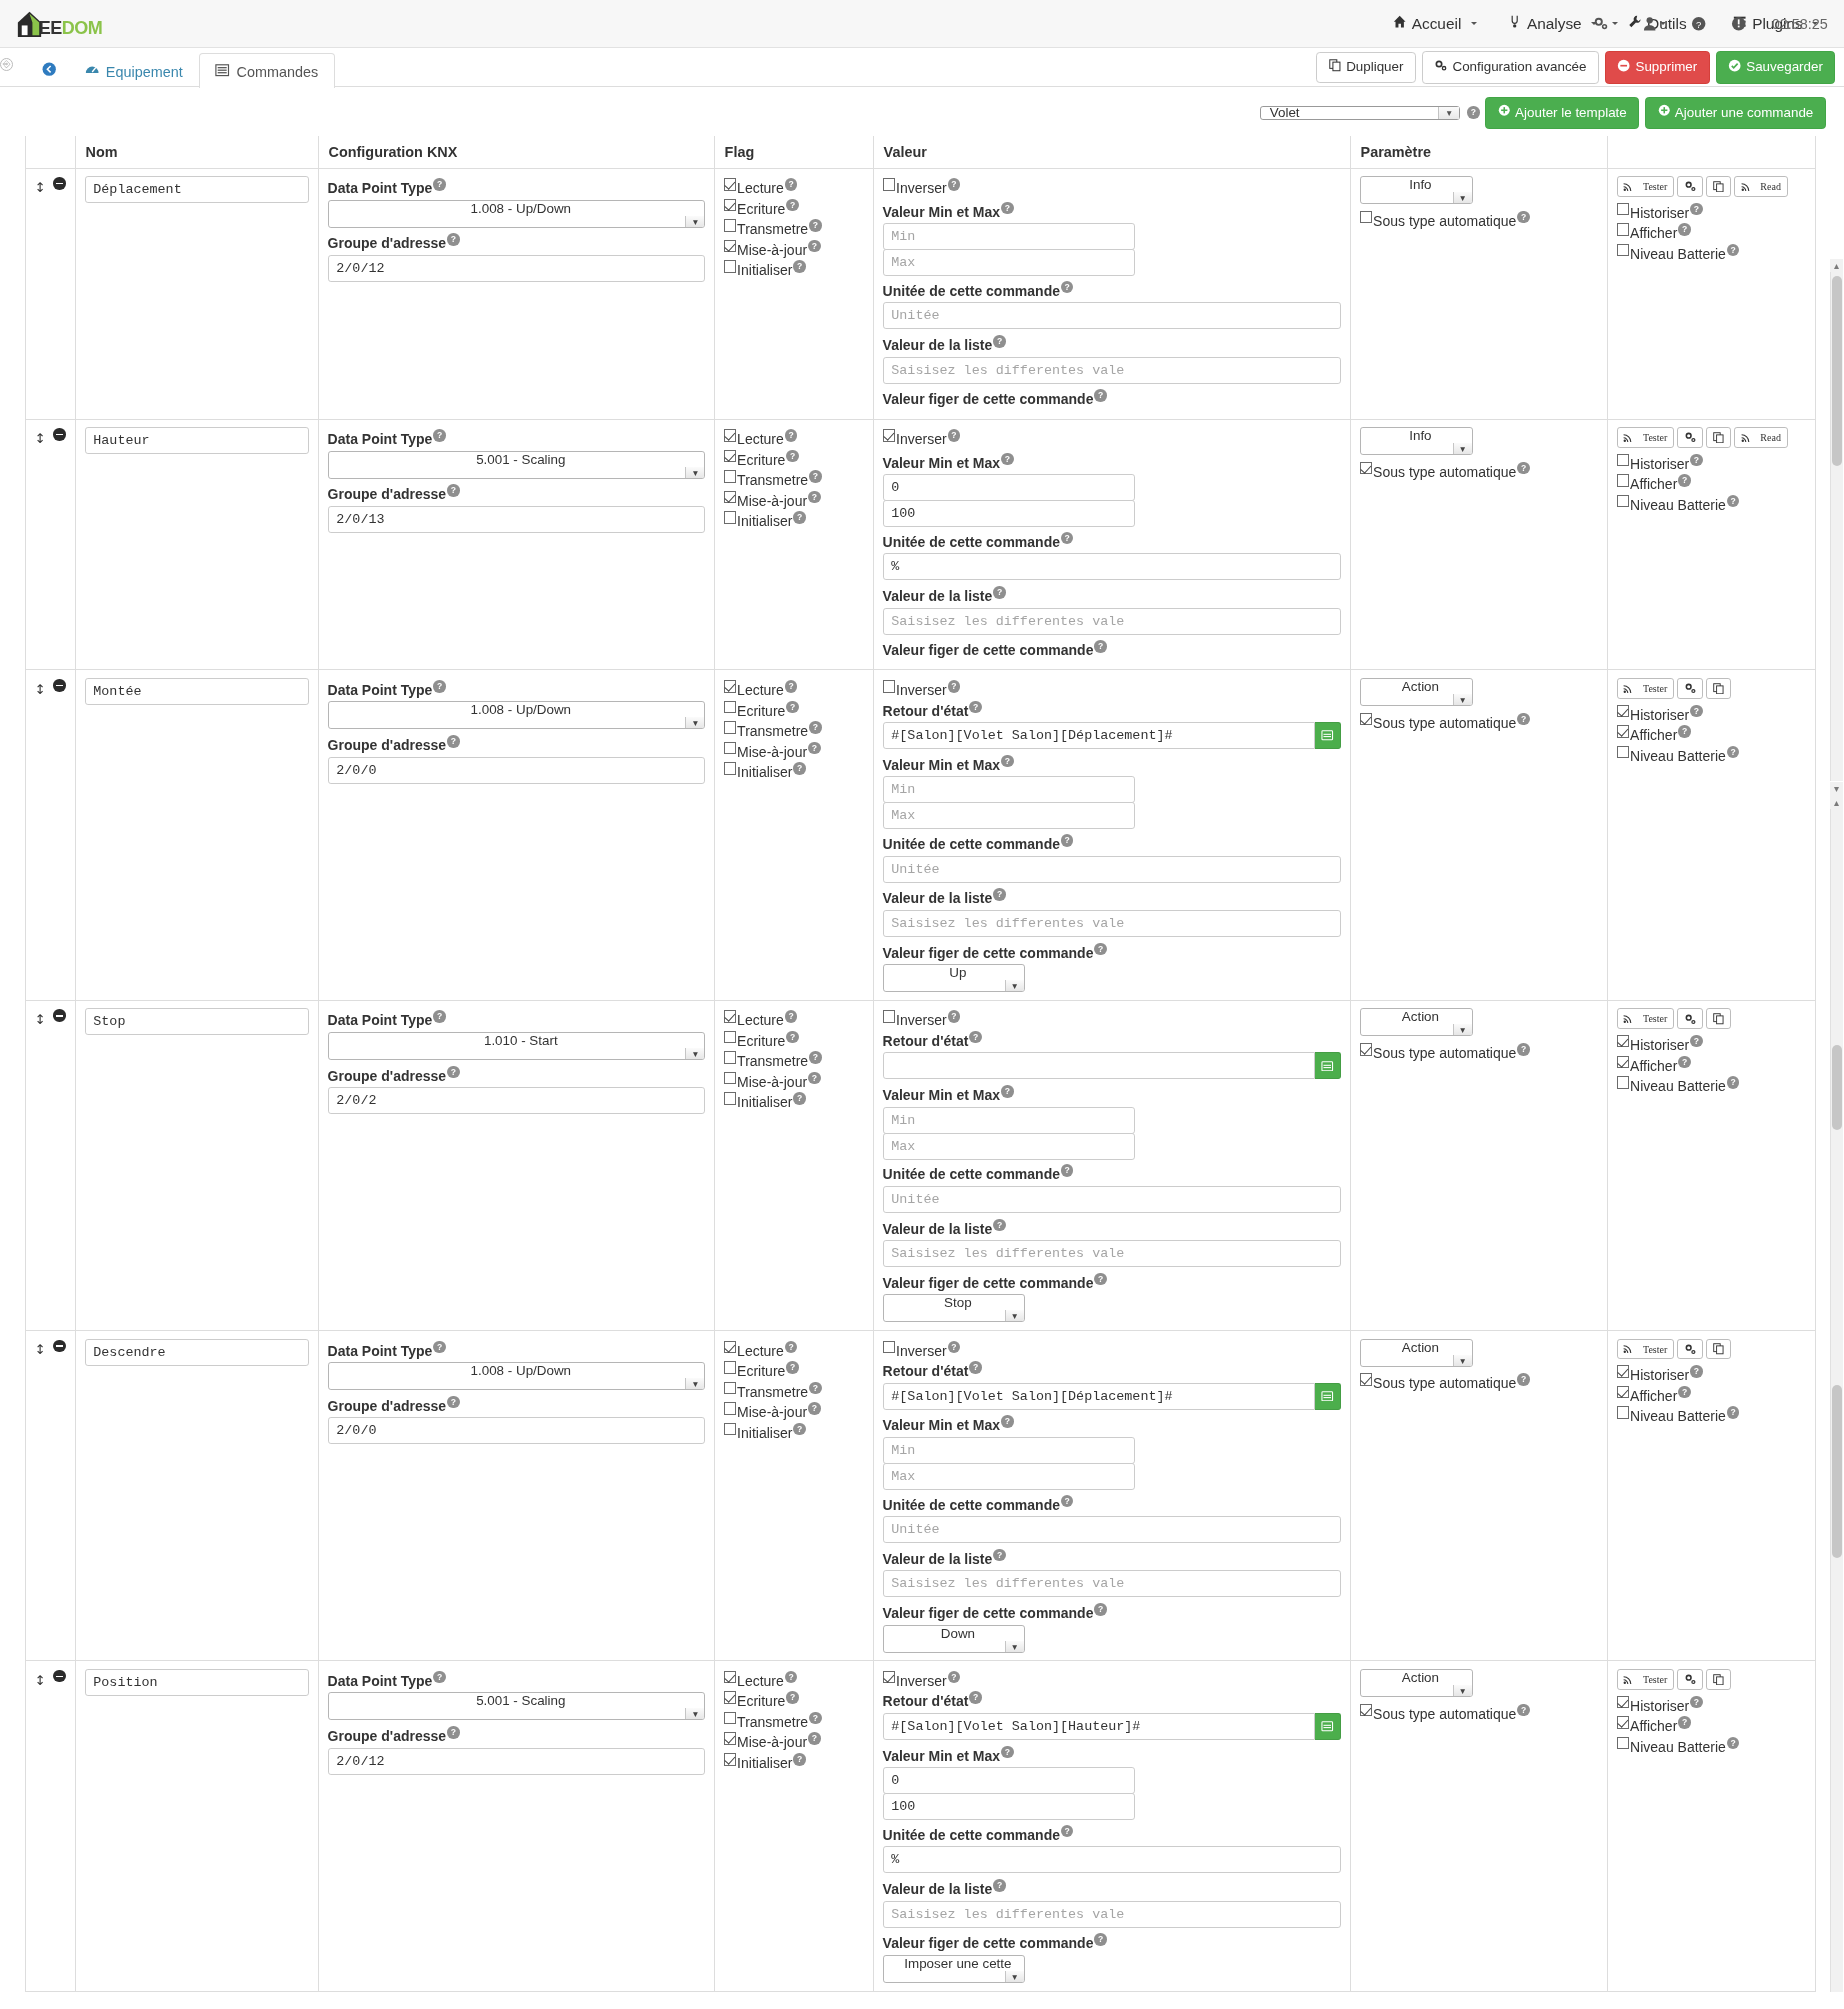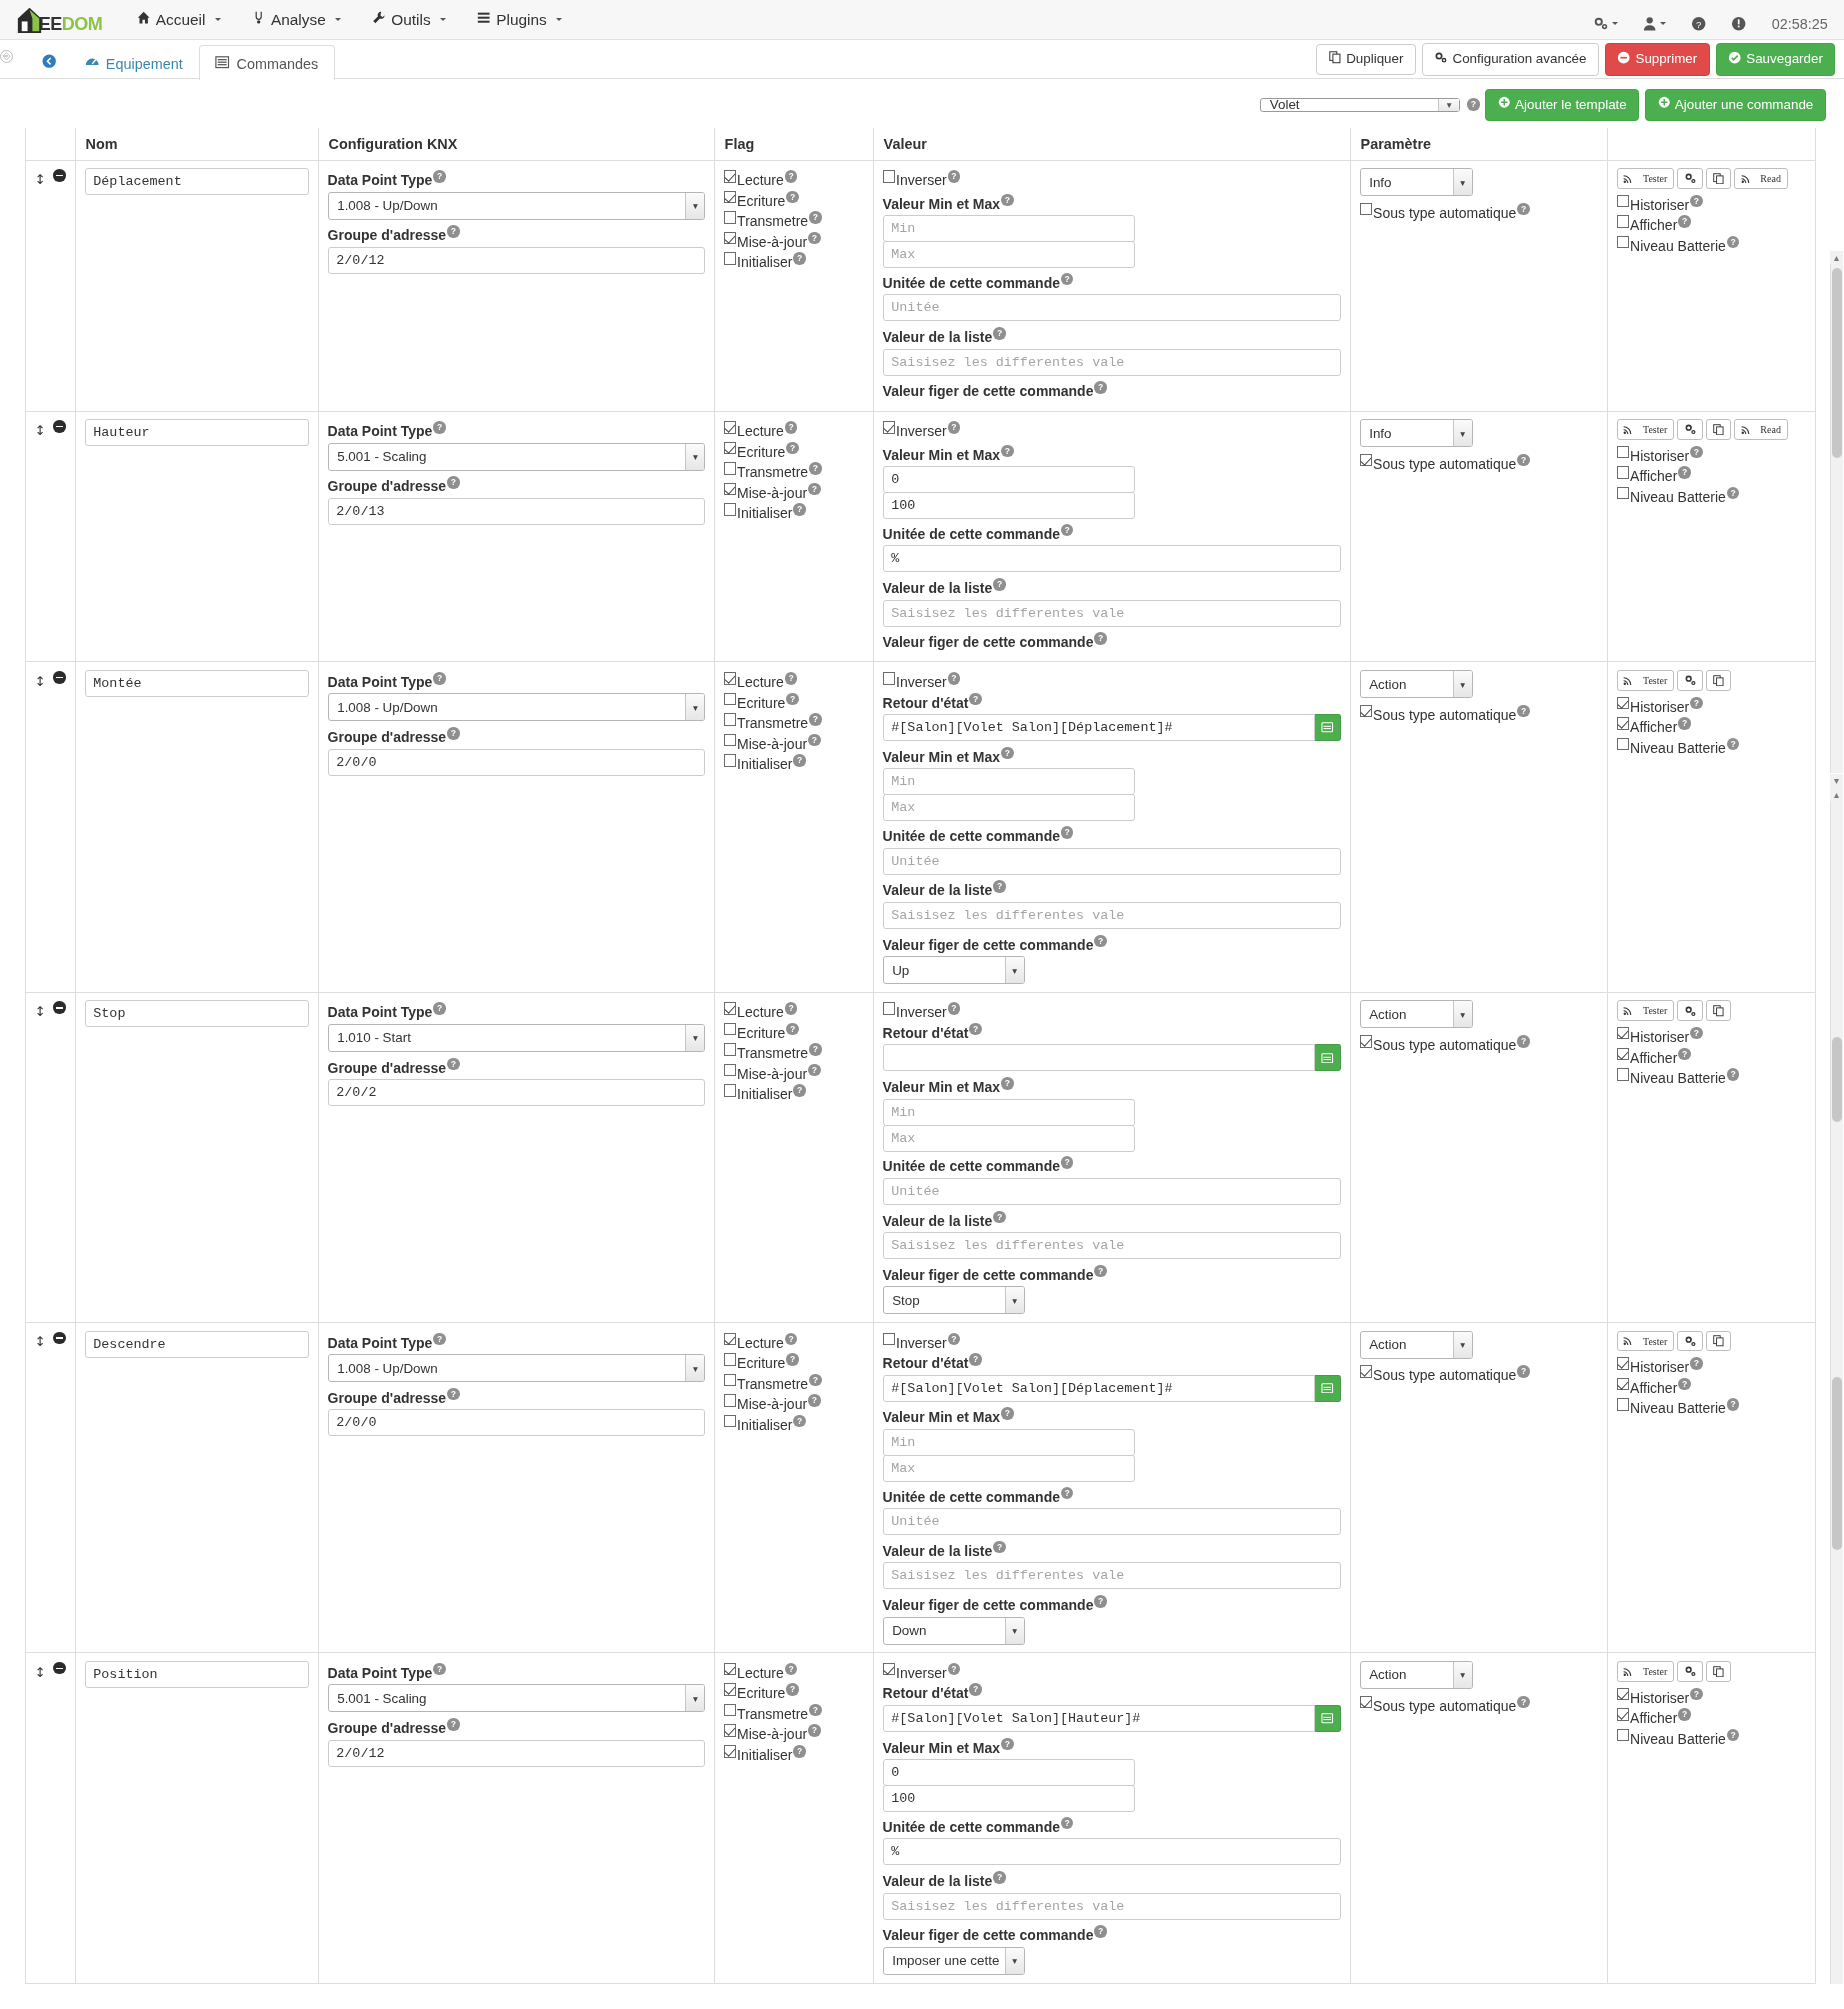--- a/index.html
+++ b/index.html
@@ -7,27 +7,28 @@
     margin: 0; padding: 0;
     width: 1845px;
     background: #ffffff;
     font-family: "Liberation Sans", sans-serif;
     font-size: 14.4px;
     color: #333;
   }
 
   
   .navbar {
-    height: 40px;
+    height: 48px;
     background: #f7f7f7;
     border-bottom: 1px solid #e2e2e2;
     display: flex;
     align-items: center;
     padding: 0 13.4px;
     position: relative;
+    justify-content: space-between;
   }
   .brand {
     display: flex; align-items: center;
     margin-right: 21px;
     height: 48px;
   }
   .brand-logo {
     width: 33px; height: 33px;
     position: relative;
     margin-right: 1.9px;
@@ -246,20 +247,21 @@
     width: 100%;
     height: 28px;
     border: 1px solid #b5b5b5;
     border-radius: 2.9px;
     background: #fff;
     display: flex; align-items: center;
     padding-left: 8.6px;
     font-size: 13.4px; color: #333;
     cursor: pointer;
     overflow: hidden;
+    flex-direction: column;
   }
   .select-field .sf-arrow {
     width: 19px; height: 100%;
     margin-left: auto;
     background: linear-gradient(#fbfbfb,#e6e6e6);
     border-left: 1px solid #c5c5c5;
     display: flex; align-items: center; justify-content: center;
     font-size: 9.6px; color: #444;
   }
   .select-field.narrow { width: 142px; }

